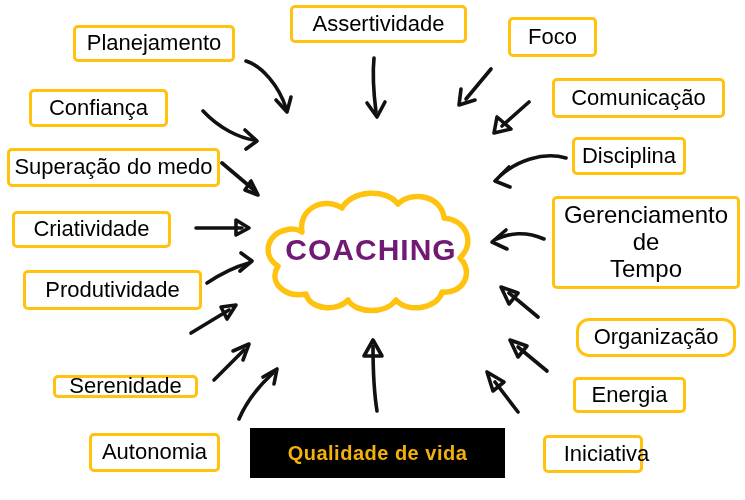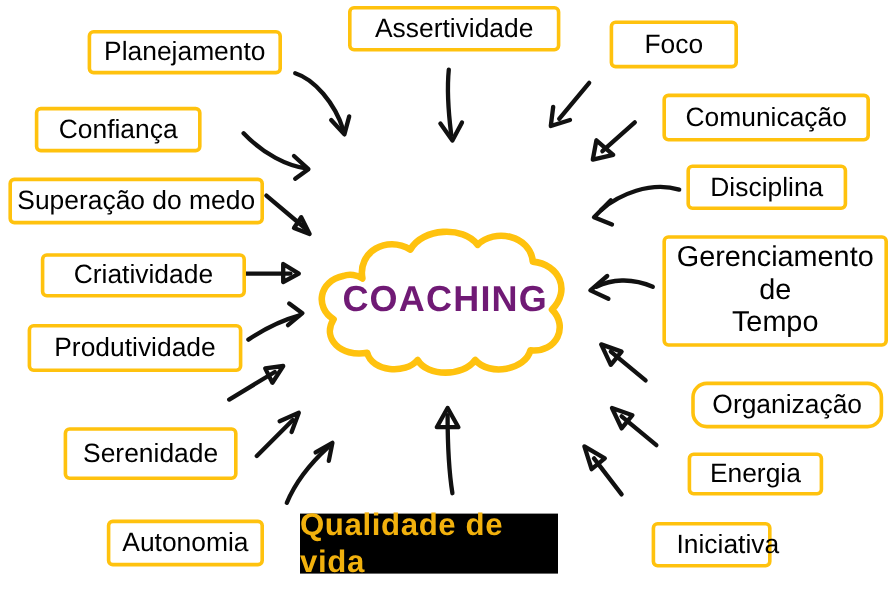--- a/index.html
+++ b/index.html
@@ -28,26 +28,26 @@
   .cloud-shape {
     fill:#ffffff; stroke:var(--accent-yellow,#FFC20E);
     stroke-width:5.5; stroke-linejoin:round;
   }
   #center-label {
     position:absolute; left:258px; top:182px; width:226px; height:136px;
     display:flex; align-items:center; justify-content:center;
     font-weight:bold; font-size:30px; letter-spacing:1px; color:#701a75;
   }
   #banner {
-    position:absolute; left:250px; top:428px; width:215px; height:50px;
+    position:absolute; left:250px; top:428px; width:255px; height:50px;
     box-sizing:border-box;
     display:flex; align-items:center; justify-content:center;
     background:var(--banner-bg,#000);
     color:var(--banner-text,#F2B10D);
-    font-weight:bold; font-size:26px; letter-spacing:0.5px;
+    font-weight:bold; font-size:20px; letter-spacing:0.5px;
   }
 </style>
 </head>
 <body>
 
 <div id="canvas">
 
   <svg id="arrow-layer" width="745" height="500" viewBox="0 0 745 500">
     <g>
       <path class="arrow-shaft" d="M246,61 C262,66 279,86 286,108"></path>
@@ -120,28 +120,28 @@
   </svg>
 
   <svg id="cloud-svg" style="left:258px; top:182px;" width="226" height="136" viewBox="0 0 226 136">
     <path class="cloud-shape" d="M44,50 C40,28 64,14 84,26 C94,8 128,6 140,22 C154,8 184,14 186,36 C208,38 218,60 202,76 C216,90 206,112 184,110 C180,126 150,132 138,118 C128,132 98,132 90,118 C80,130 52,128 48,112 C26,116 10,100 20,84 C4,74 8,52 28,48 C33,46 40,47 44,50 Z"></path>
   </svg>
   <div id="center-label">COACHING</div>
 
   <div class="node" style="left:73px;  top:25px;  width:162px; height:37px;">Planejamento</div>
   <div class="node" style="left:29px;  top:89px;  width:139px; height:38px;">Confiança</div>
   <div class="node" style="left:7px;   top:148px; width:213px; height:39px;">Superação do medo</div>
-  <div class="node" style="left:34px;  top:211px; width:171px; height:37px;">Criatividade</div>
+  <div class="node" style="left:12px;  top:211px; width:159px; height:37px;">Criatividade</div>
   <div class="node" style="left:23px;  top:270px; width:179px; height:40px;">Produtividade</div>
-  <div class="node" style="left:53px;  top:356px; width:145px; height:44px;">Serenidade</div>
+  <div class="node" style="left:53px;  top:375px; width:145px; height:23px;">Serenidade</div>
   <div class="node" style="left:89px;  top:433px; width:131px; height:39px;">Autonomia</div>
   <div class="node" style="left:290px; top:5px;   width:177px; height:38px;">Assertividade</div>
-  <div class="node" style="left:508px; top:17px;  width:107px;  height:40px;">Foco</div>
+  <div class="node" style="left:508px; top:17px;  width:89px;  height:40px;">Foco</div>
   <div class="node" style="left:552px; top:78px;  width:173px; height:40px;">Comunicação</div>
-  <div class="node" style="left:572px; top:137px; width:134px; height:38px;">Disciplina</div>
+  <div class="node" style="left:572px; top:137px; width:114px; height:38px;">Disciplina</div>
   <div class="node small-text" style="left:552px; top:196px; width:188px; height:93px;">Gerenciamento
 de
 Tempo</div>
   <div class="node" style="left:576px; top:318px; width:160px; height:39px;border-radius:13px;">Organização</div>
   <div class="node" style="left:573px; top:377px; width:113px; height:36px;">Energia</div>
   <div class="node" style="left:543px; top:435px; width:100px; height:38px;padding-left:27px;">Iniciativa</div>
 
   <div id="banner">Qualidade de vida</div>
 
 </div>

